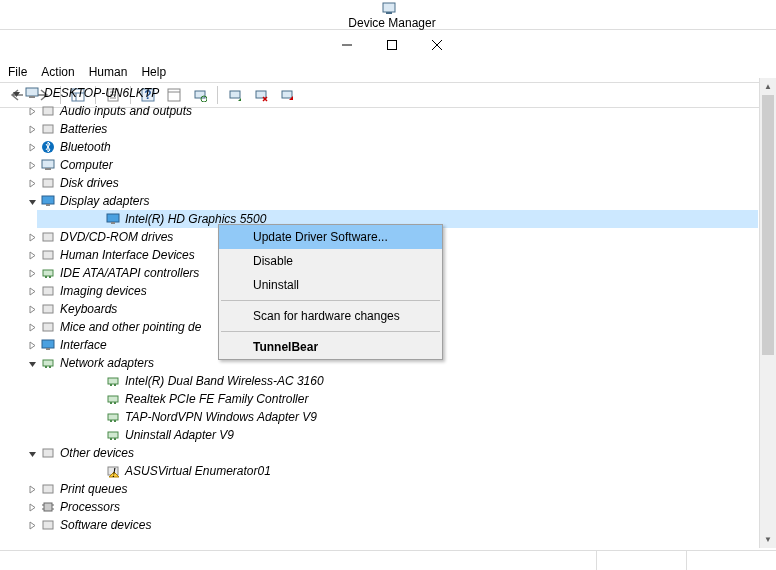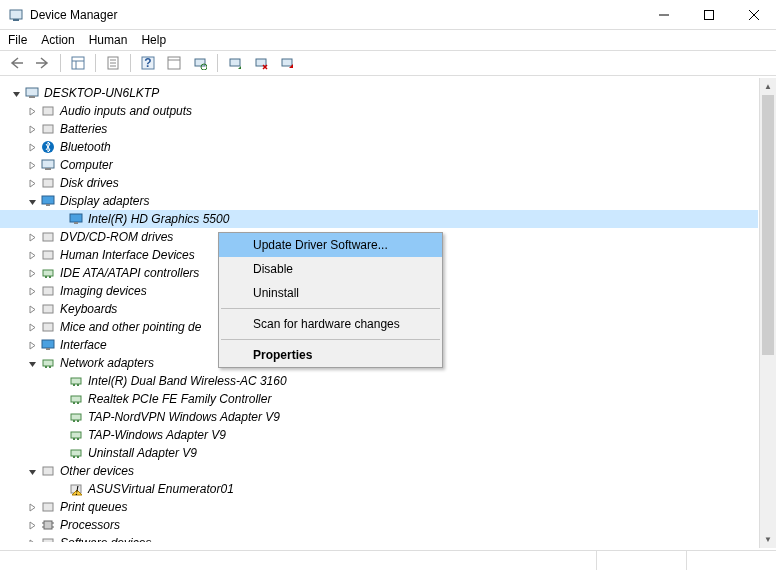--- a/index.html
+++ b/index.html
@@ -1,36 +1,36 @@
 <!DOCTYPE html>
 <html><head>
 <meta charset="utf-8">
 <style>
 * { margin: 0; padding: 0; box-sizing: border-box; font-family: "Segoe UI", Tahoma, sans-serif; font-size: 12px; }
 body { background: #fff; width: 776px; height: 570px; overflow: hidden; position: relative; }
-.titlebar { height: 30px; display: flex; align-items: center; padding-left: 8px; border-bottom: 1px solid #ddd; }
+.titlebar { height: 30px; display: flex; align-items: center; padding-left: 8px; border-bottom: 1px solid #ddd; flex-direction: column; }
 .titlebar-icon { width: 16px; height: 16px; margin-right: 6px; }
 .titlebar-text { flex: 1; font-size: 12px; }
 .window-controls { display: flex; }
 .window-btn { width: 45px; height: 30px; display: flex; align-items: center; justify-content: center; }
-.menubar { height: 20px; display: flex; align-items: center; padding-left: 8px; gap: 14px; }
+.menubar { height: 20px; display: flex; align-items: center; padding-left: 8px; gap: 14px; margin-top: 32px; }
 .menubar span { font-size: 12px; }
 .toolbar { height: 26px; border-top: 1px solid #ddd; border-bottom: 1px solid #ddd; display: flex; align-items: center; padding-left: 6px; gap: 4px; }
 .tb-btn { width: 22px; height: 22px; display: flex; align-items: center; justify-content: center; }
 .tb-sep { width: 1px; height: 18px; background: #ccc; margin: 0 2px; }
 .tree { position: absolute; top: 78px; left: 0; right: 18px; bottom: 22px; overflow: hidden; padding-top: 6px; font-style: italic; }
 .node { display: flex; align-items: center; height: 18px; line-height: 18px; white-space: nowrap; }
 .expander { width: 16px; display: inline-flex; justify-content: center; color: #555; font-size: 9px; }
 .node-icon { width: 16px; height: 16px; margin-right: 4px; display: inline-flex; align-items: center; justify-content: center; }
 .node-label { font-size: 12px; }
 .indent-0 { padding-left: 8px; }
 .indent-1 { padding-left: 24px; text-align: center; }
-.indent-2 { padding-left: 52px; }
+.indent-2 { padding-left: 52px; margin-left: 37px; }
 .selected { background: #cce8ff; }
-.context-menu { position: absolute; left: 218px; top: 232px; width: 225px; background: #f0f0f0; border: 1px solid #a0a0a0; box-shadow: 2px 2px 3px rgba(0,0,0,0.25); }
+.context-menu { position: absolute; left: 218px; top: 224px; width: 225px; background: #f0f0f0; border: 1px solid #a0a0a0; box-shadow: 2px 2px 3px rgba(0,0,0,0.25); }
 .menu-item { padding: 5px 12px 5px 34px; font-size: 12px; }
 .menu-item.highlight { background: #91c9f7; }
 .menu-item.bold { font-weight: bold; }
 .menu-sep { height: 1px; background: #c0c0c0; margin: 3px 2px; }
 .statusbar { position: absolute; bottom: 0; left: 0; right: 0; height: 20px; border-top: 1px solid #ddd; display: flex; align-items: center; padding-left: 6px; font-size: 12px; }
 .statusbar .seg { border-left: 1px solid #ddd; height: 100%; }
 .scrollbar { position: absolute; right: 0; top: 78px; bottom: 22px; width: 17px; background: #f0f0f0; border-left: 1px solid #ddd; }
 .scroll-arrow { height: 17px; display: flex; align-items: center; justify-content: center; color: #606060; font-size: 8px; }
 .scroll-thumb { position: absolute; left: 2px; right: 2px; top: 17px; height: 260px; background: #cdcdcd; }
 svg { display: block; }
@@ -393,31 +393,20 @@
     </div>
     <div class="node indent-2">
       <span class="expander"></span>
       <span class="node-icon">
         <svg width="16" height="16">
           <rect x="3" y="5" width="10" height="6" fill="#d0e8d0" stroke="#4a8a4a"></rect>
           <rect x="5" y="11" width="2" height="2" fill="#4a8a4a"></rect>
           <rect x="9" y="11" width="2" height="2" fill="#4a8a4a"></rect>
         </svg>
       </span>
-      <span class="node-label">TAP-Windows Adapter V9</span>
-    </div>
-    <div class="node indent-2">
-      <span class="expander"></span>
-      <span class="node-icon">
-        <svg width="16" height="16">
-          <rect x="3" y="5" width="10" height="6" fill="#d0e8d0" stroke="#4a8a4a"></rect>
-          <rect x="5" y="11" width="2" height="2" fill="#4a8a4a"></rect>
-          <rect x="9" y="11" width="2" height="2" fill="#4a8a4a"></rect>
-        </svg>
-      </span>
       <span class="node-label">Uninstall Adapter V9</span>
     </div>
     <div class="node indent-1">
       <span class="expander">
         <svg width="9" height="9">
           <path d="M1 3 L8 3 L4.5 8 Z" fill="#404040"></path>
         </svg>
       </span>
       <span class="node-icon">
         <svg width="16" height="16">
@@ -489,20 +478,20 @@
   <div class="scroll-arrow" style="position:absolute;bottom:0;left:0;right:0">▼</div>
 </div>
 
 <div class="context-menu">
   <div class="menu-item highlight">Update Driver Software...</div>
   <div class="menu-item">Disable</div>
   <div class="menu-item">Uninstall</div>
   <div class="menu-sep"></div>
   <div class="menu-item">Scan for hardware changes</div>
   <div class="menu-sep"></div>
-  <div class="menu-item bold">Properties</div>
+  <div class="menu-item bold">TunnelBear</div>
 </div>
 
 <div class="statusbar">
   <div style="flex:1"></div>
   <div class="seg" style="width:90px"></div>
   <div class="seg" style="width:90px"></div>
 </div>
 
 </body></html>

